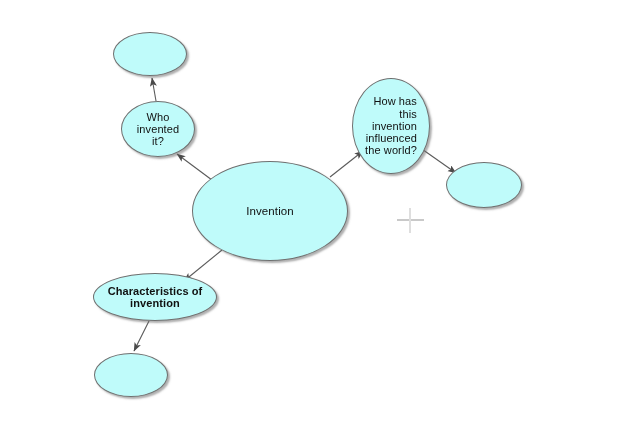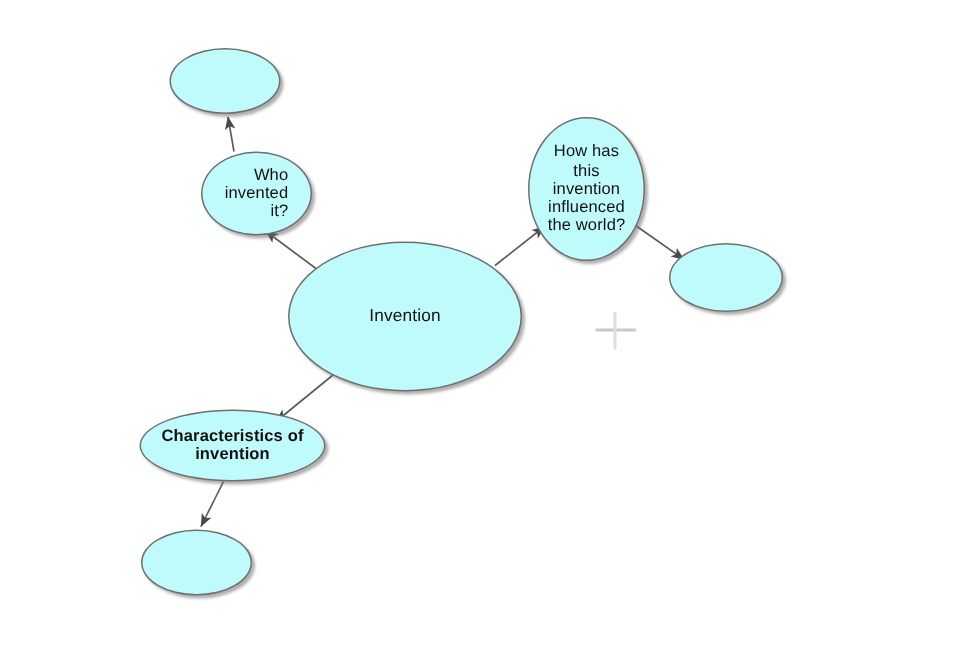--- a/index.html
+++ b/index.html
@@ -38,21 +38,21 @@
     z-index: 2;
   }
   .node-label {
     display: block;
     padding: 0 4px;
     white-space: pre-line;
     letter-spacing: 0.1px;
   }
   #node-center { font-size: 11.5px; }
   #node-who { font-size: 11px; }
-  #node-how { font-size: 11px; }
+  #node-how { font-size: 11px; text-align: right; }
   #node-char { font-size: 11px; }
   .crosshair {
     position: absolute;
     z-index: 3;
   }
   .crosshair .bar-h {
     position: absolute;
     left: 0;
     top: 11px;
     width: 27px;
@@ -86,21 +86,21 @@
         <line x1="156" y1="101" x2="152" y2="78"></line>
         <line x1="419" y1="147" x2="456" y2="173"></line>
         <line x1="149" y1="321" x2="134" y2="351"></line>
       </g>
   </svg>
 
   <div class="node" id="node-center" style="left: 192px; top: 161px; width: 156px; height: 100px; background: rgb(191, 251, 250); border-color: rgb(111, 111, 111); color: rgb(16, 16, 16);">
     <span class="node-label">Invention</span>
   </div>
 
-  <div class="node" id="node-who" style="left: 134px; top: 101px; width: 74px; height: 56px; background: rgb(191, 251, 250); border-color: rgb(111, 111, 111); color: rgb(16, 16, 16); text-align: right;">
+  <div class="node" id="node-who" style="left: 121px; top: 101px; width: 74px; height: 56px; background: rgb(191, 251, 250); border-color: rgb(111, 111, 111); color: rgb(16, 16, 16);">
     <span class="node-label">Who
 invented
 it?</span>
   </div>
 
   <div class="node" id="node-how" style="left: 352px; top: 78px; width: 78px; height: 96px; background: rgb(191, 251, 250); border-color: rgb(111, 111, 111); color: rgb(16, 16, 16);">
     <span class="node-label">How has
 this
 invention
 influenced

